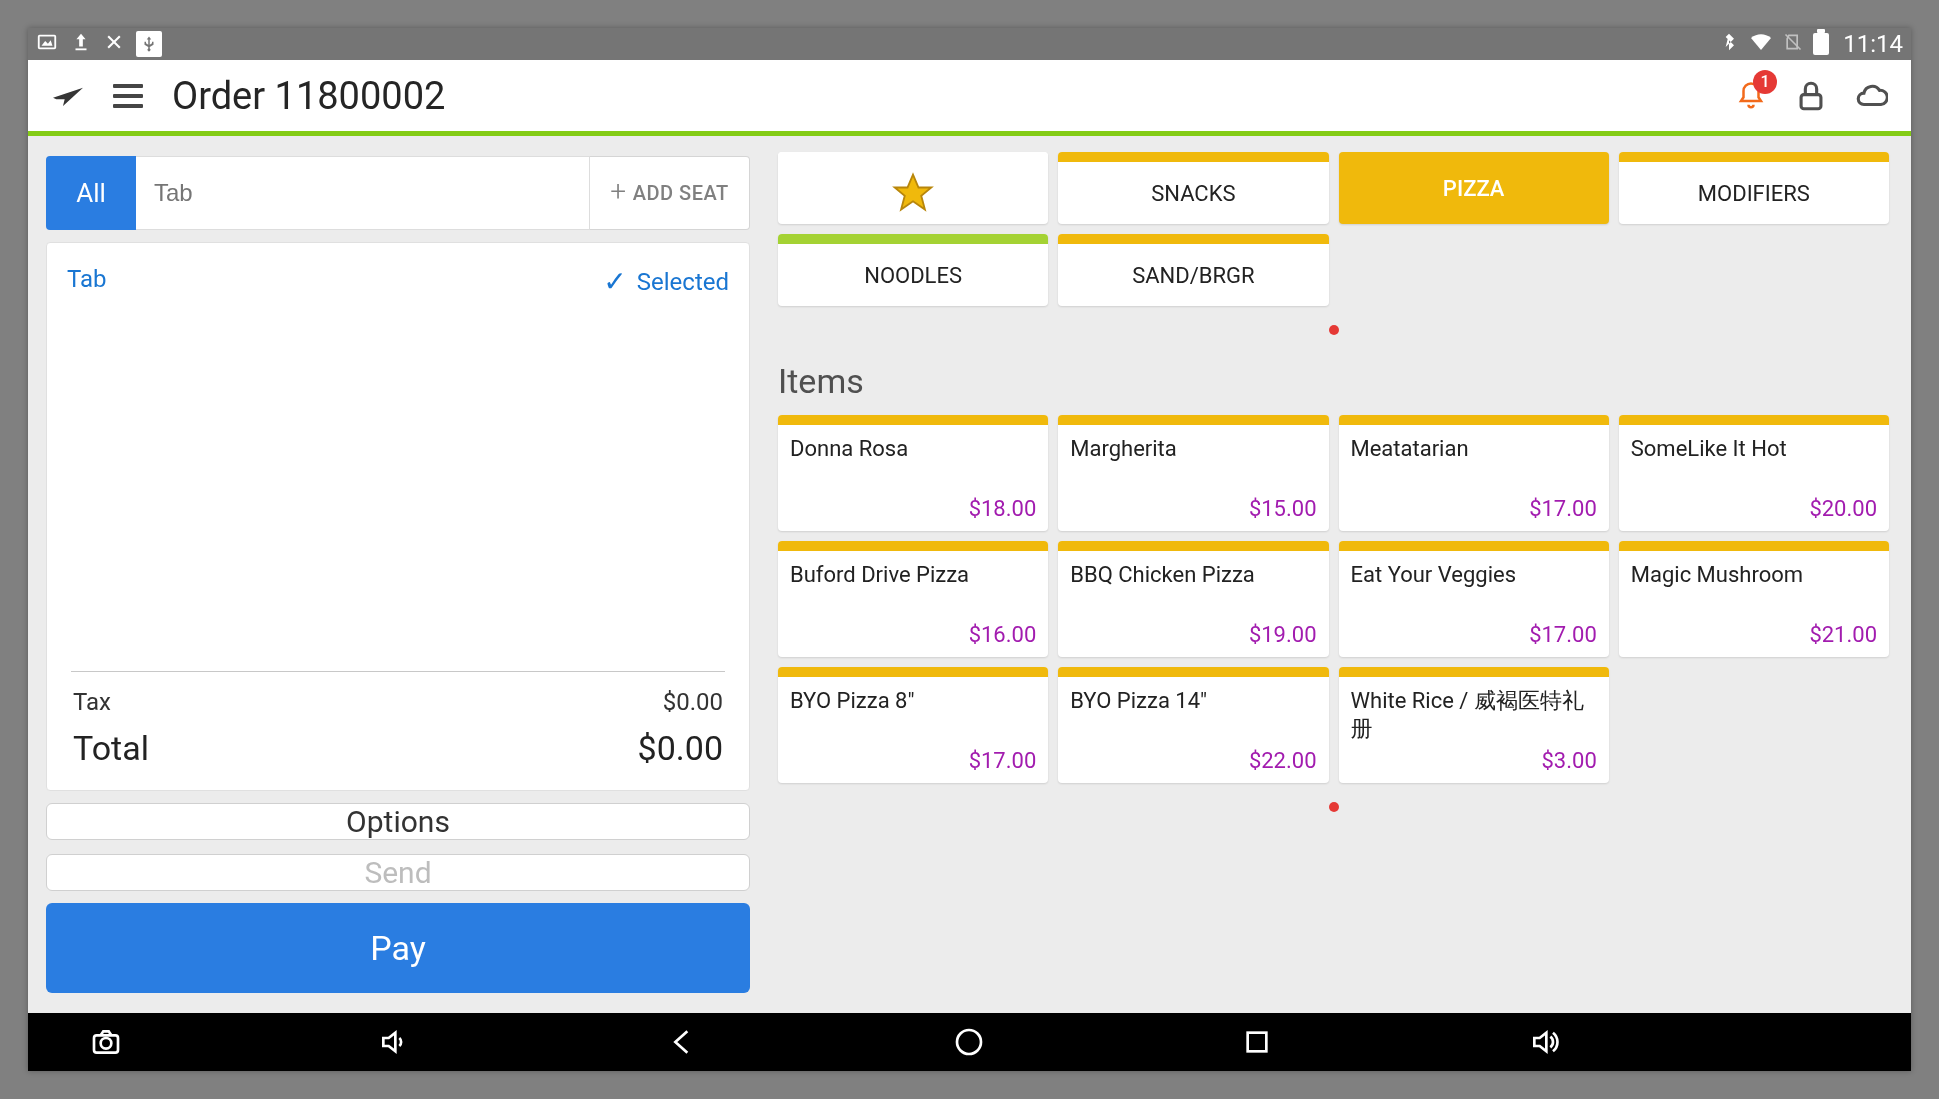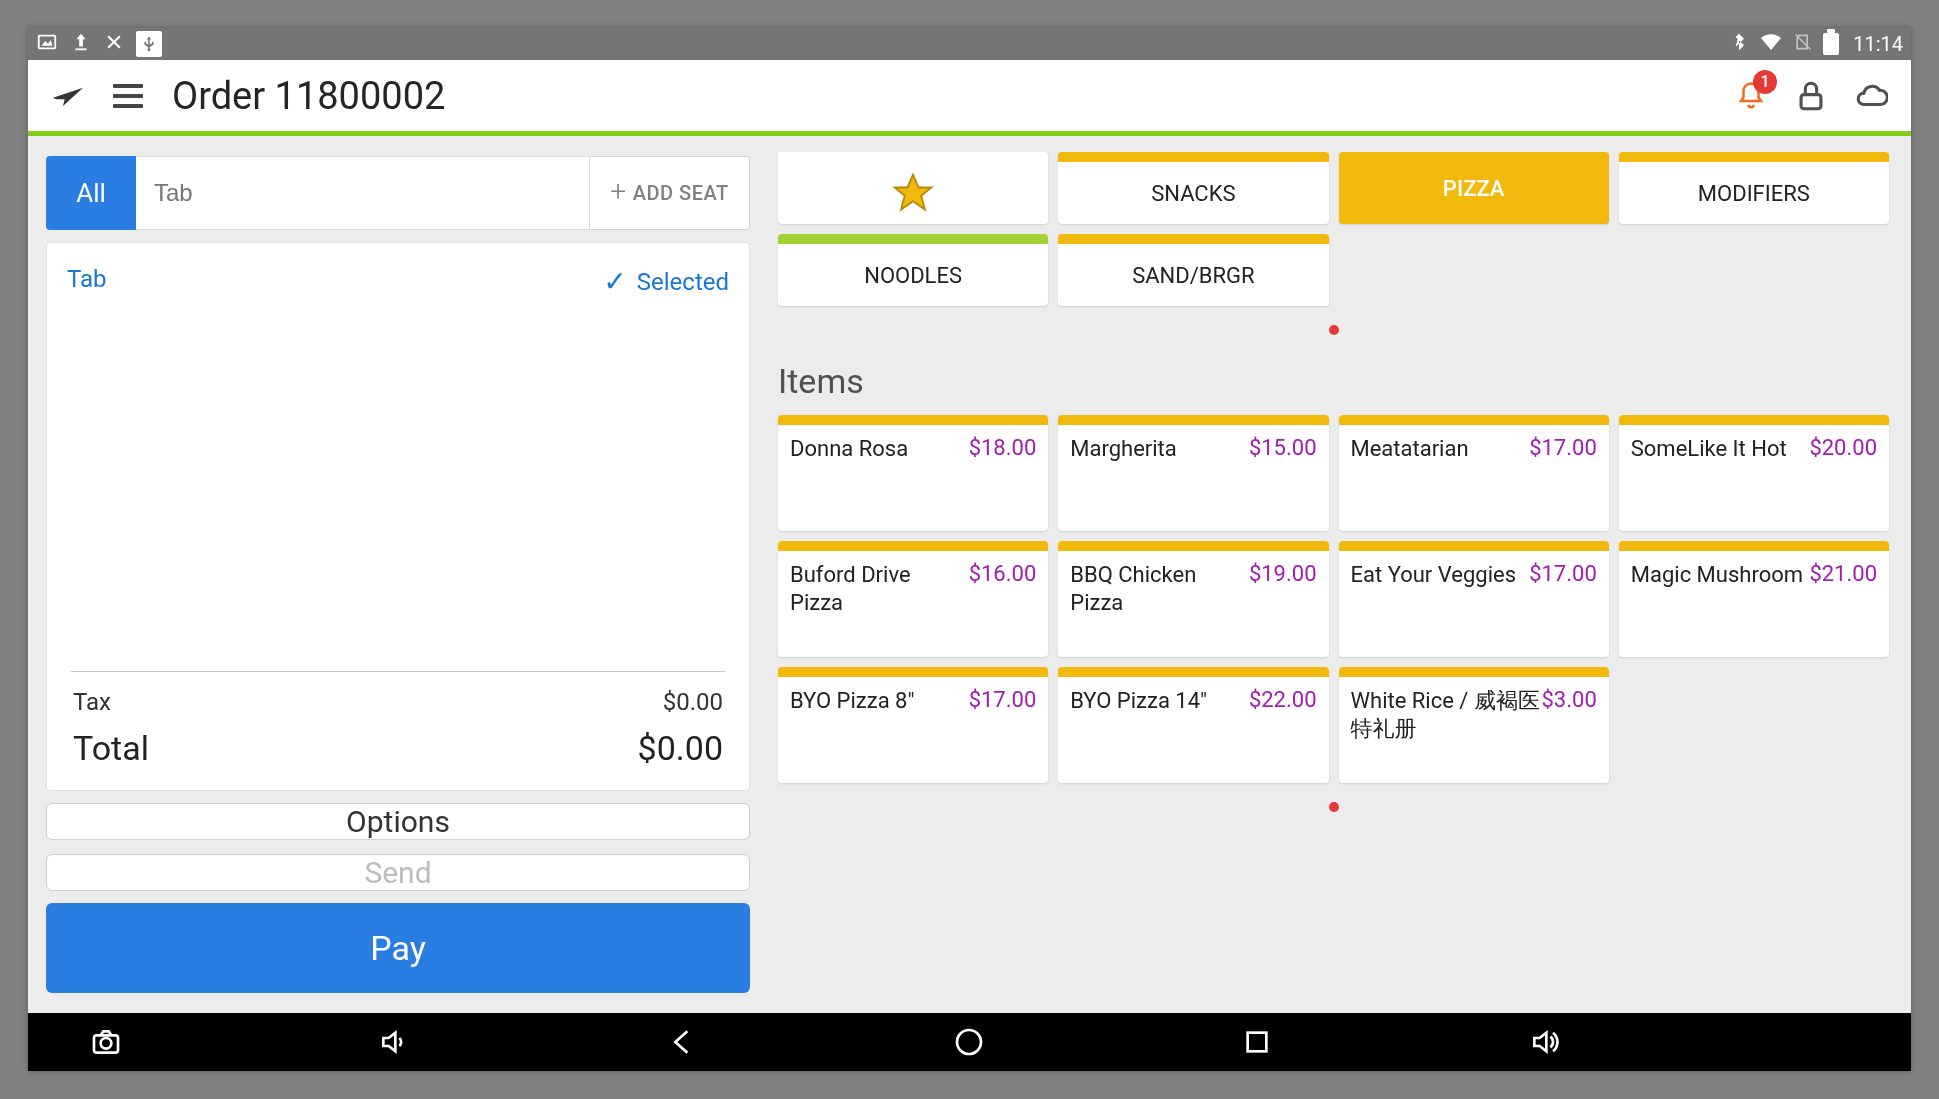--- a/index.html
+++ b/index.html
@@ -43,21 +43,21 @@
     display: flex; align-items: center; justify-content: center;
     font-size: 18px;
     border-radius: 2px;
   }
   .battery {
     width: 16px; height: 22px; background: #fff; position: relative; border-radius: 2px;
   }
   .battery::before {
     content:""; position:absolute; top:-4px; left:4px; width:8px; height:4px; background:#fff; border-radius:1px;
   }
-  .status-time { font-size: 20px; font-weight: 400; margin-left: 4px; }
+  .status-time { font-size: 24px; font-weight: 400; margin-left: 4px; }
   .dim-icon { opacity: 0.55; }
   
   
   .app-header {
     height: 76px;
     background: #fff;
     border-bottom: 5px solid #84cc16;
     display: flex;
     align-items: center;
     padding: 0 20px;
@@ -208,21 +208,21 @@
   .items-title { font-size:34px; color:#505050; margin-bottom:14px; }
   
   .item-card {
     height:116px; background:#fff; border-radius:4px;
     display:flex; flex-direction:column;
     overflow:hidden;
     box-shadow: 0 1px 2px rgba(0,0,0,0.12);
     cursor:pointer;
   }
   .item-stripe { height:10px; background:#f0b90c; }
-  .item-body { flex:1; display:flex; flex-direction:row; justify-content:space-between; padding:10px 12px; }
+  .item-body { flex:1; display:flex; flex-direction:column; justify-content:space-between; padding:10px 12px; }
   .item-name { font-size:22px; color:#222; line-height:1.25; }
   .item-price { font-size:22px; color:#a21caf; text-align:right; }
   
   
   .nav-bar {
     height:58px;
     background:#000;
     display:flex;
     align-items:center;
     justify-content:space-between;

